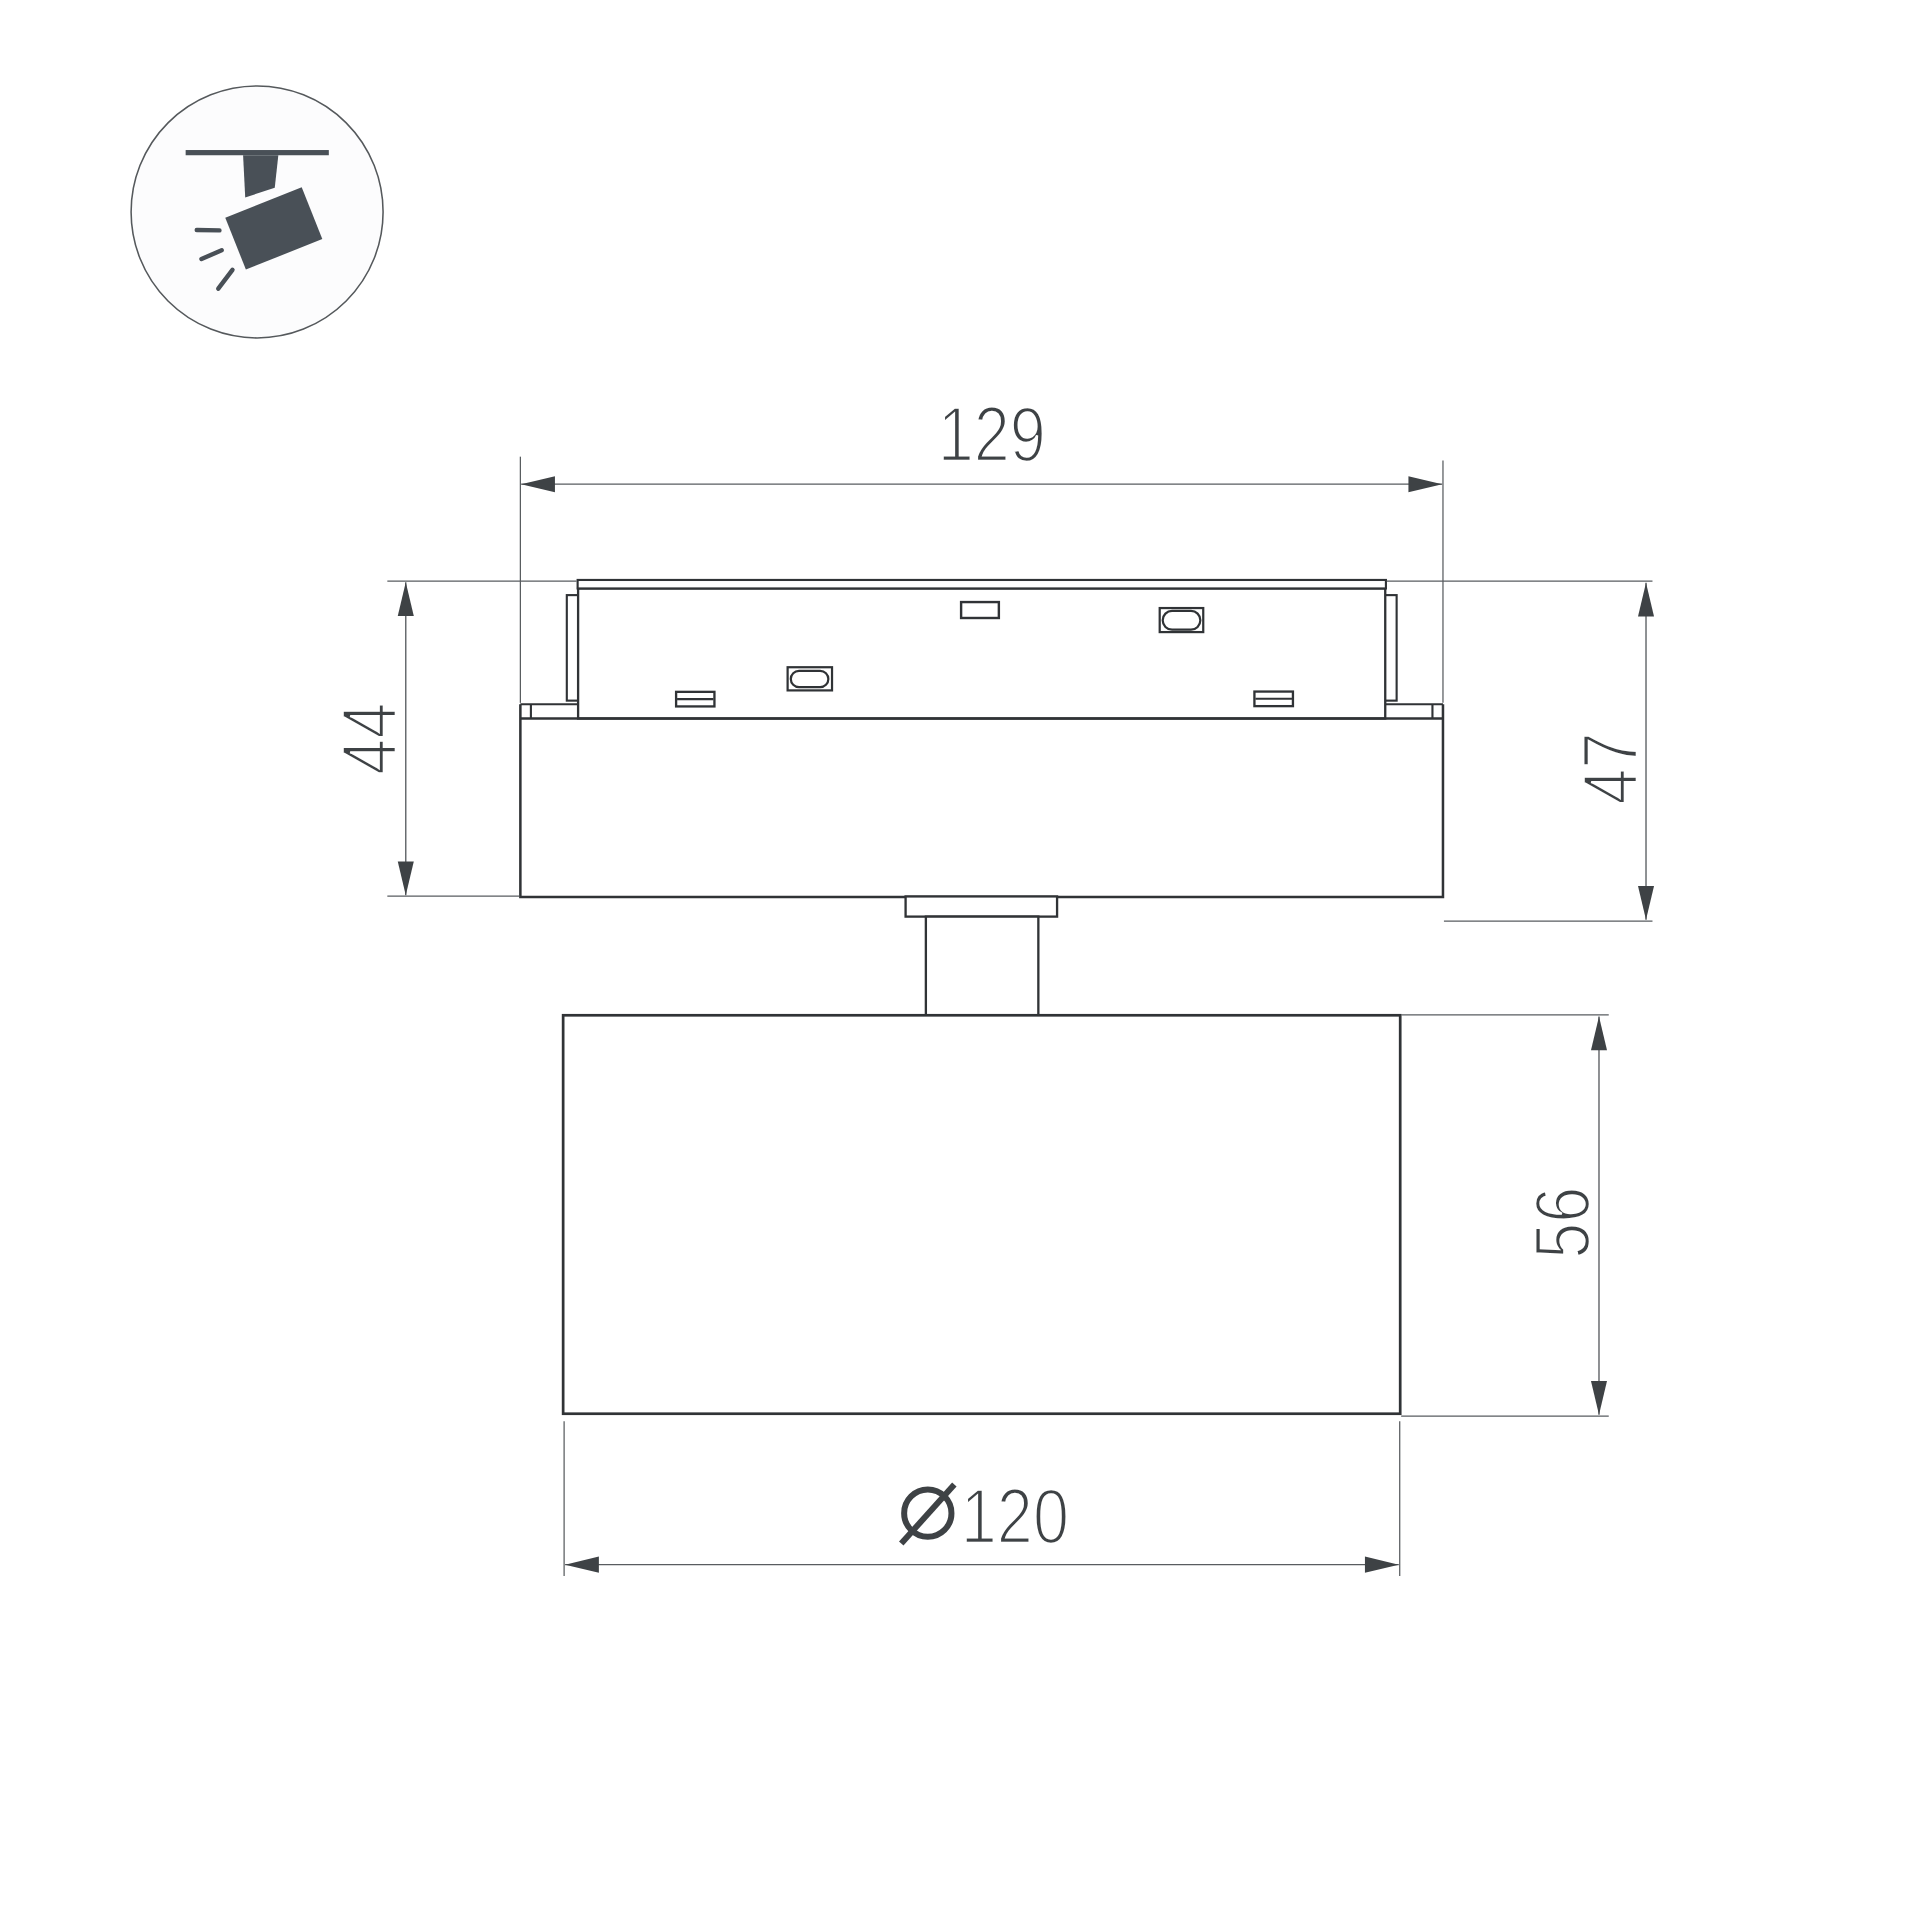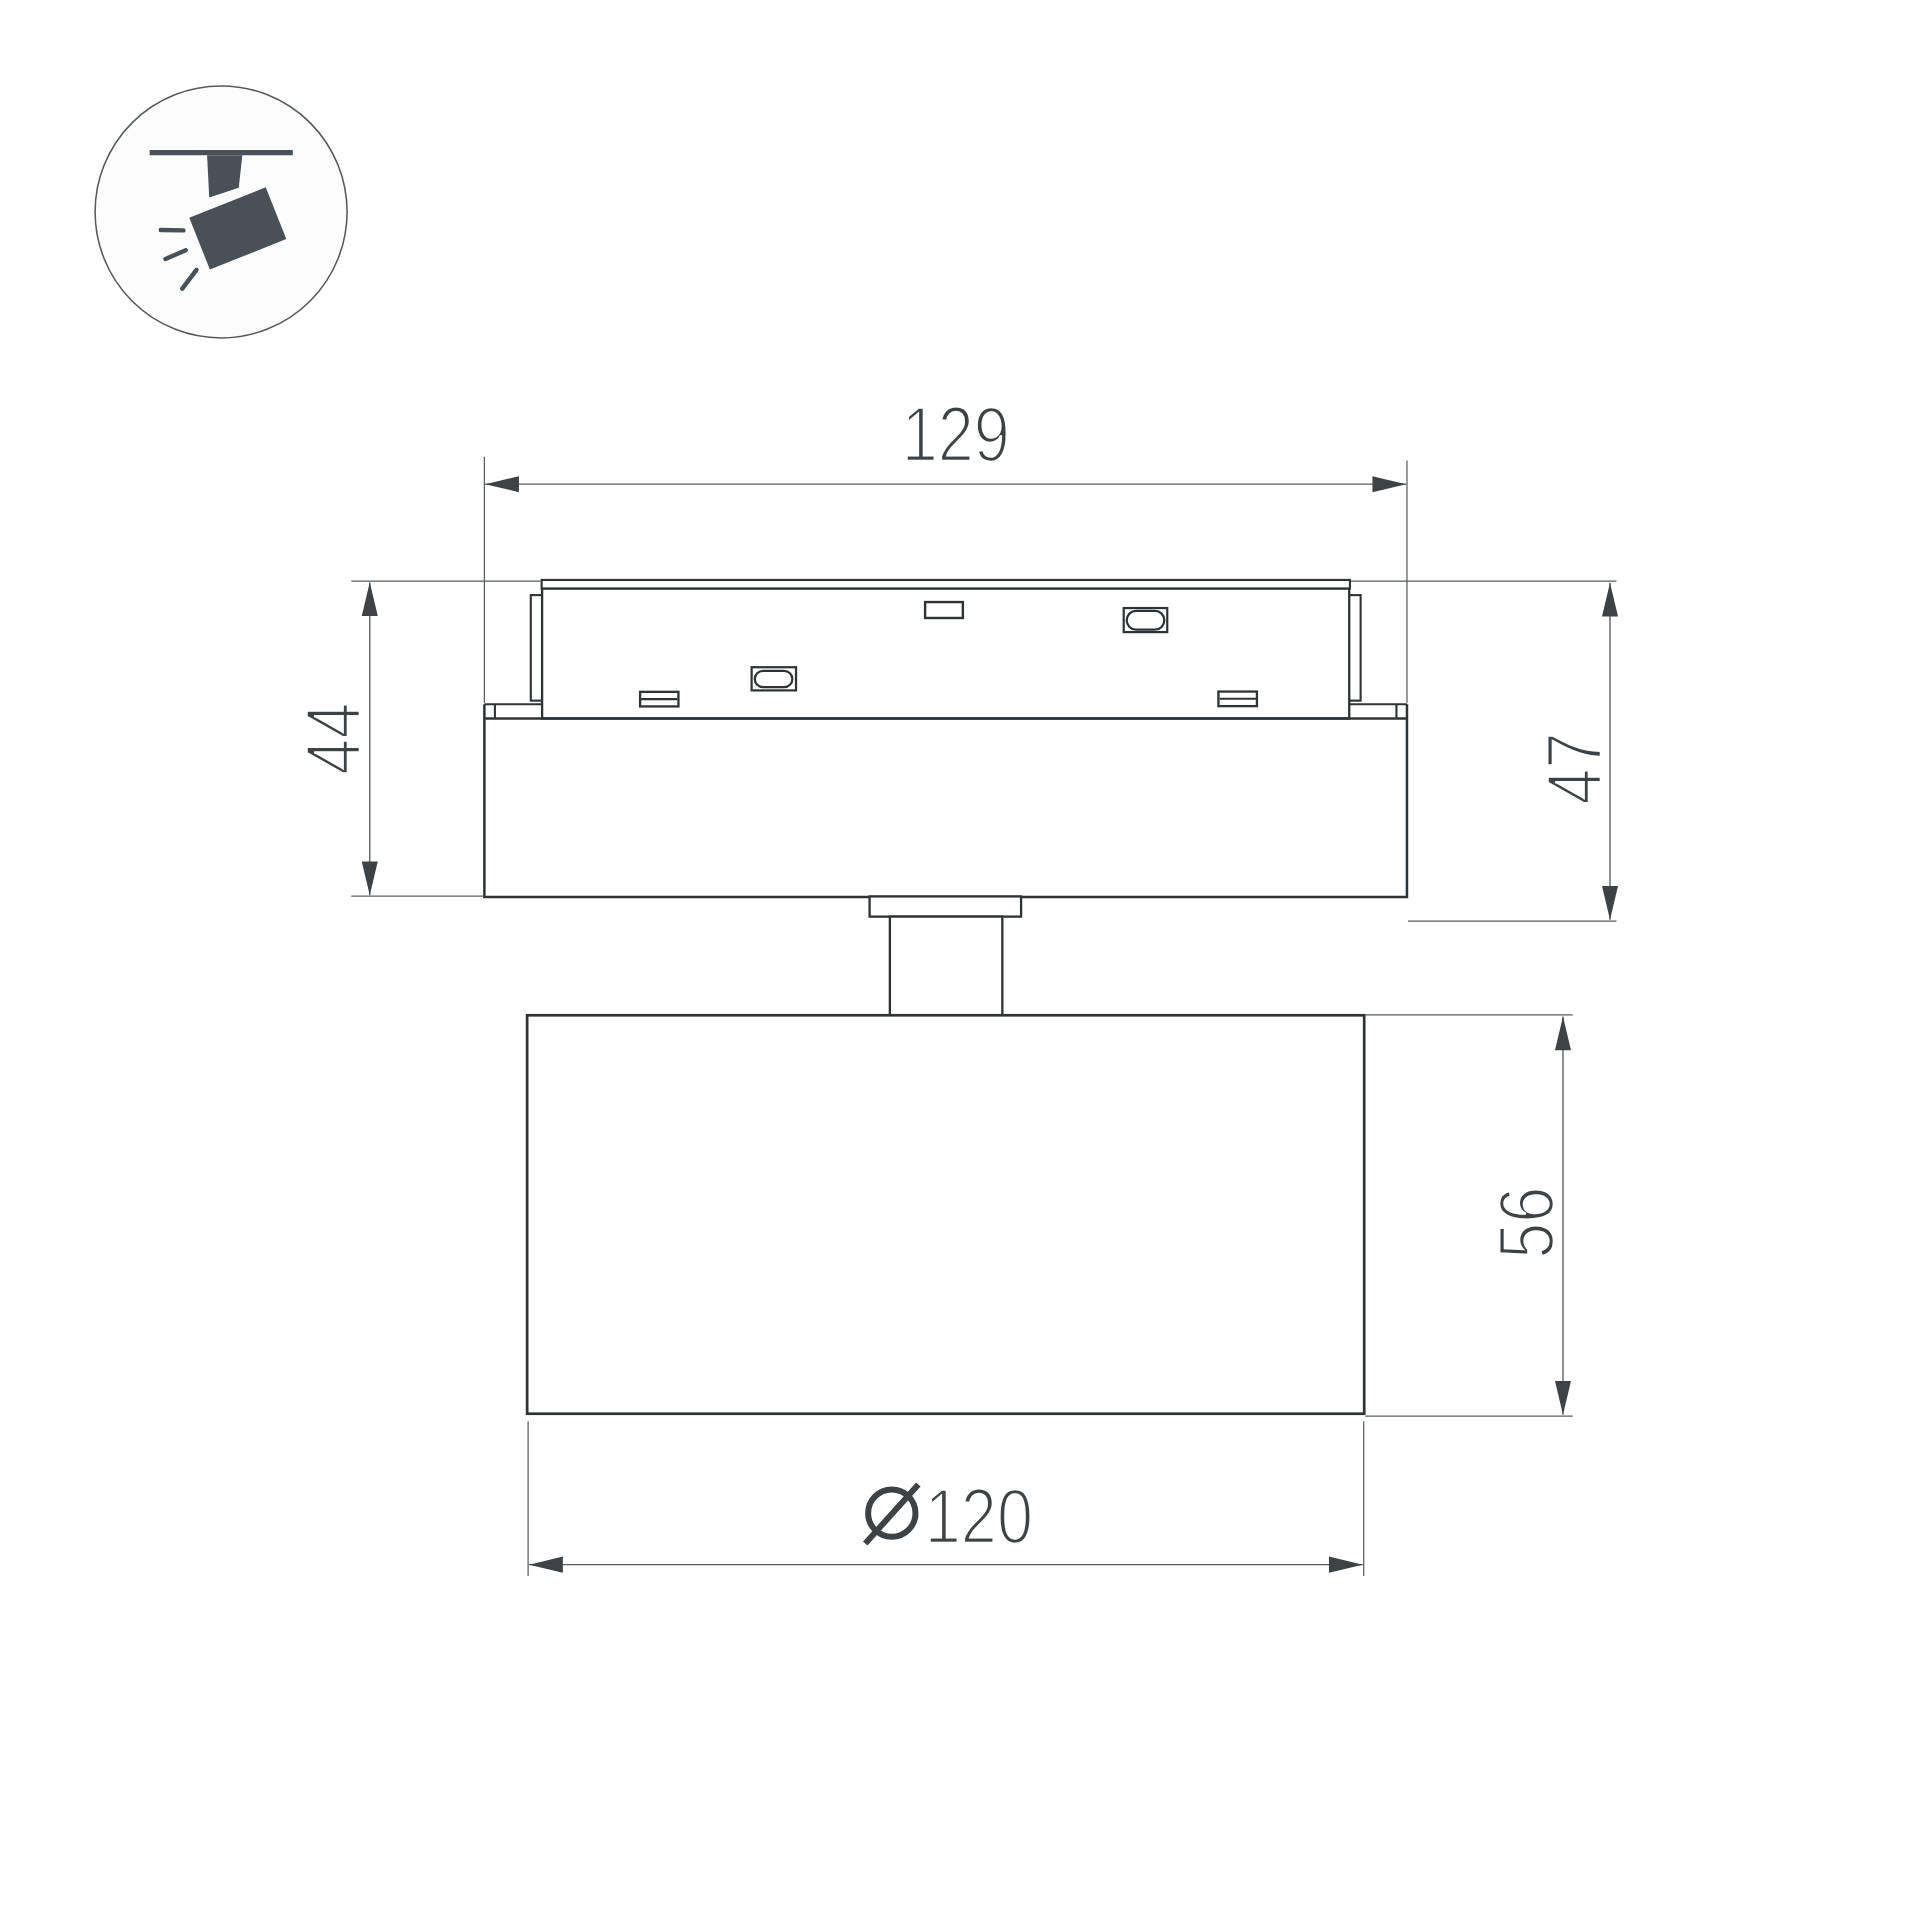--- a/index.html
+++ b/index.html
@@ -1,16 +1,16 @@
 <!DOCTYPE html>
 <html><head>
 <meta charset="utf-8">
 <style>
   html,body{margin:0;padding:0;background:#ffffff;}
-  .page{width:1740px;height:1929px;position:relative;background:#ffffff;overflow:hidden;}
+  .page{width:1740px;height:1929px;position:relative;background:#ffffff;overflow:hidden;padding-left:36px;}
   svg{display:block;}
   text{font-family:"Liberation Sans",sans-serif;fill:#3e4245;stroke:#ffffff;stroke-width:2.6px;}
 </style>
 </head>
 <body>
 <div class="page">
 <svg width="1929" height="1929" viewBox="0 0 1998 1998">
 
   <rect x="0" y="0" width="1998" height="1998" fill="#ffffff"></rect>
 

